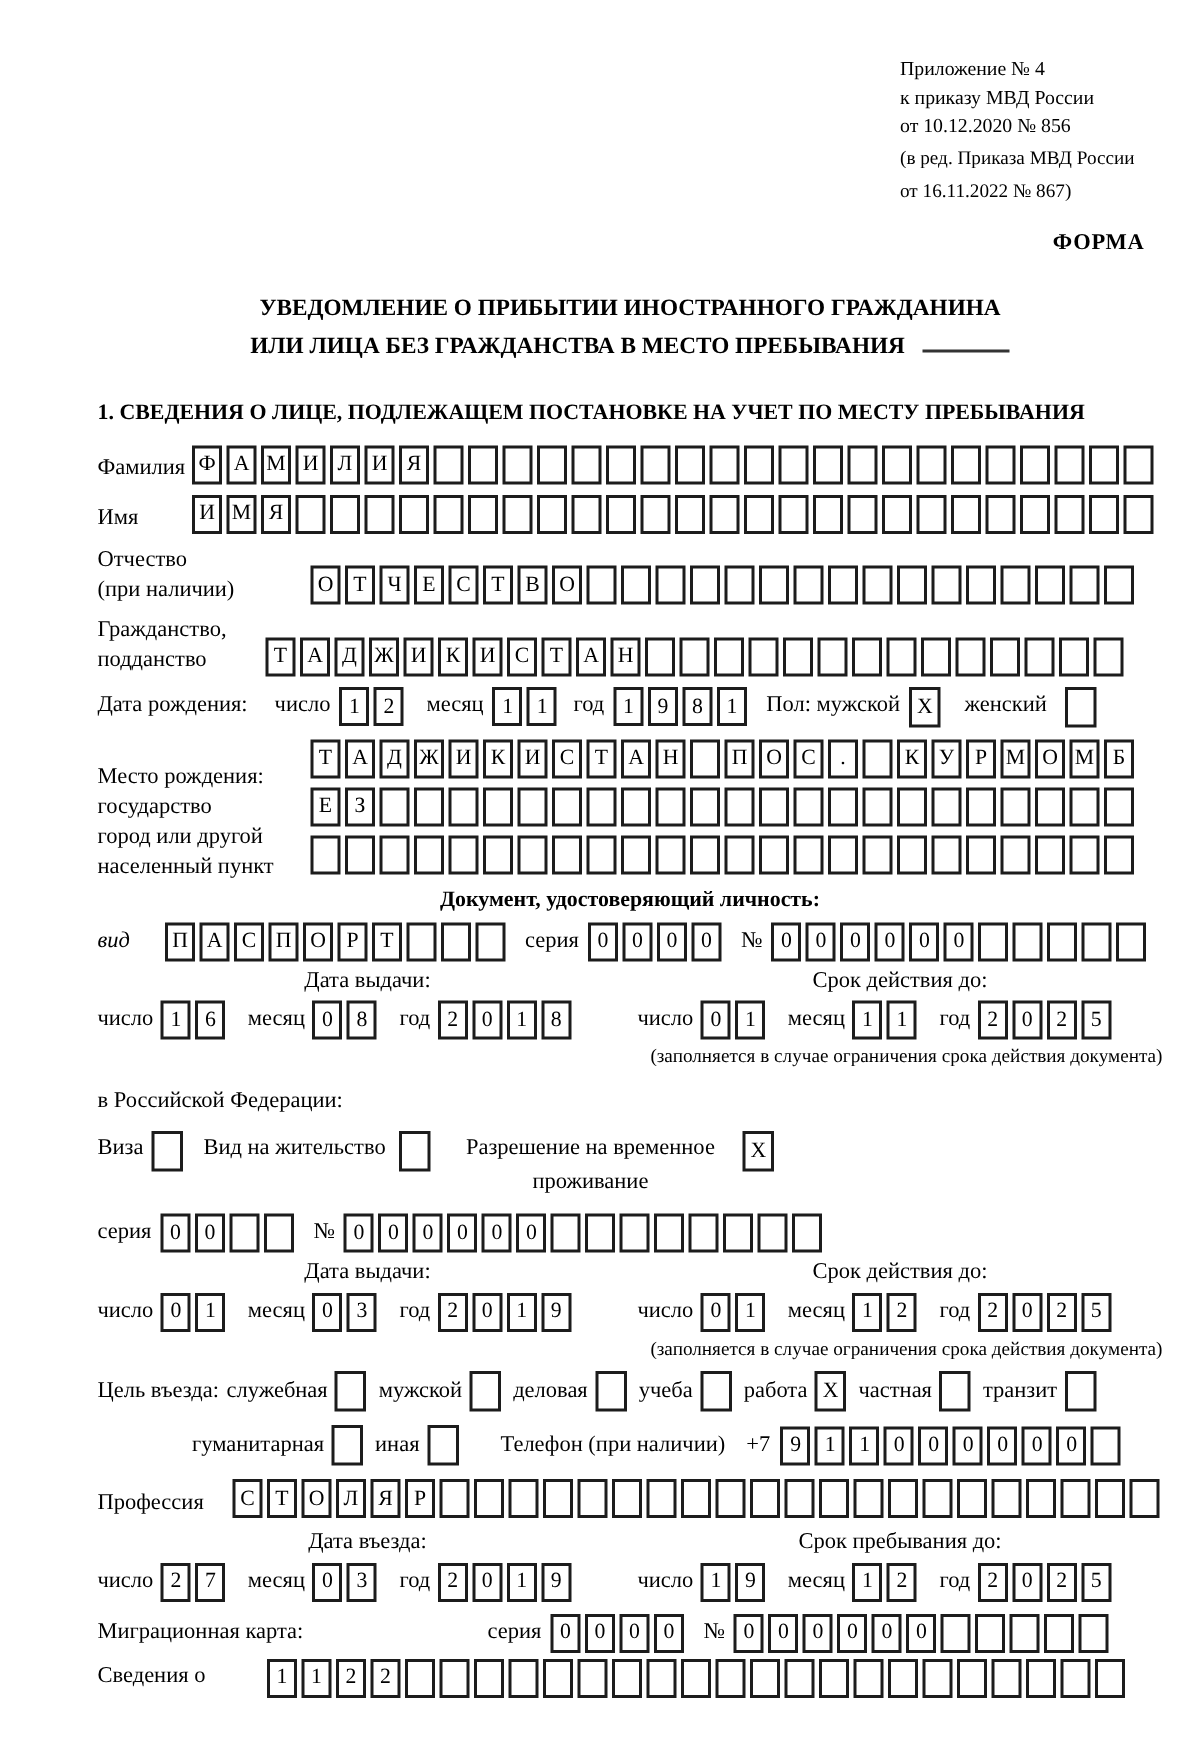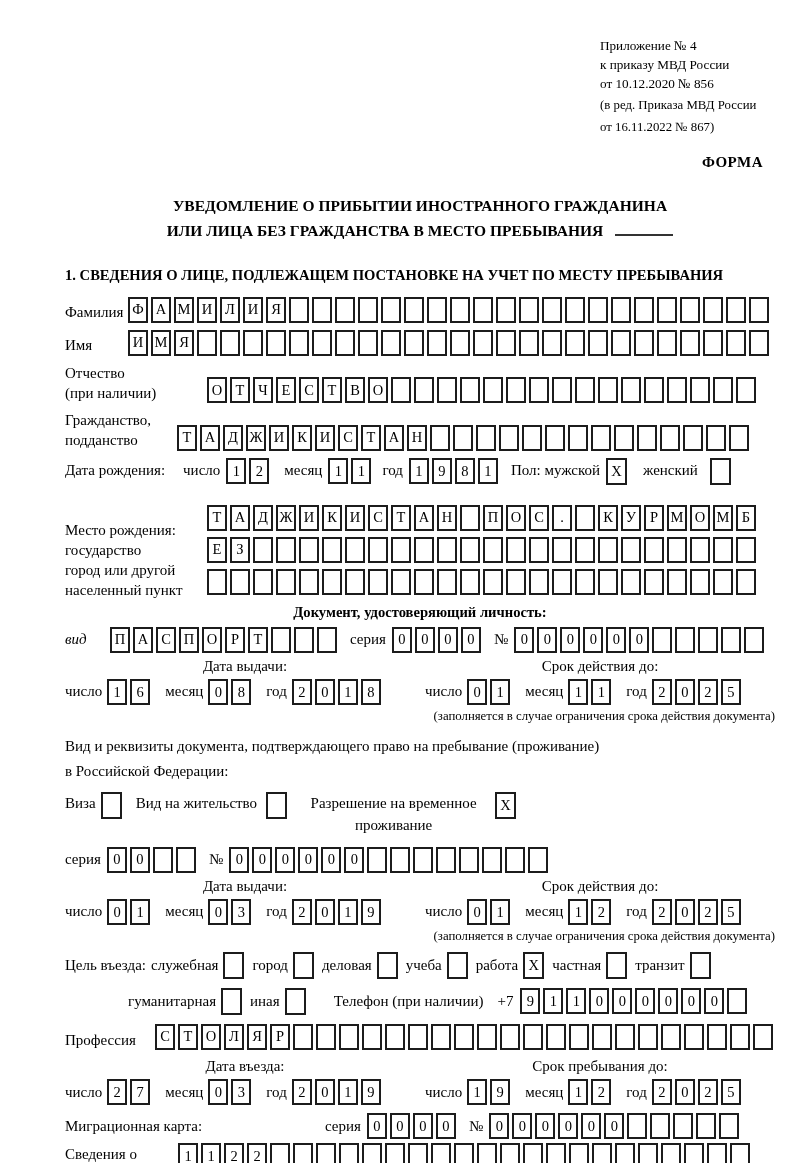--- a/index.html
+++ b/index.html
@@ -37,21 +37,21 @@
   .frow { display:flex; align-items:flex-end; margin-bottom:7px; }
   .flabel { flex:none; line-height:1.35; }
   .w63  { width:63px; }
   .w142 { width:142px; }
   .w112 { width:112px; }
   .w90  { width:90px; }
   .w45  { width:45px;font-style:italic; }
 
   .stack > .cells { margin-bottom:6px; }
 
-  .inline-row { display:flex; align-items:center; margin-bottom:20px; }
+  .inline-row { display:flex; align-items:center; margin-bottom:8px; }
   .inline-row .lbl { margin-right:6px; }
 
   .doc-heading { text-align:center; font-weight:bold; font-size:14.6px; margin:1px 0 5px 0; }
 
   
   .dates { display:flex; margin-top:4px; }
   .dcol-left { width:360px; flex:none; }
   .dcol-right { flex:1; }
   .dtitle { text-align:center; margin-bottom:3px; }
   .dline { display:flex; align-items:center; }
@@ -436,21 +436,20 @@
             <div class="cell">0</div>
             <div class="cell">2</div>
             <div class="cell">5</div>
           </div>
       </div>
     </div>
   </div>
   <div class="dnote">(заполняется в случае ограничения срока действия документа)</div>
 
   <div class="intro">
-    <div>Вид и реквизиты документа, подтверждающего право на пребывание (проживание)</div>
     <div>в Российской Федерации:</div>
   </div>
 
   <div class="opts">
     <div class="opt">
       <span class="opt-label">Виза</span>
       <div class="cbox" style="margin-left:5px;"></div>
     </div>
     <div class="opt ml14">
       <span class="opt-label">Вид на жительство</span>
@@ -534,21 +533,21 @@
           </div>
       </div>
     </div>
   </div>
   <div class="dnote">(заполняется в случае ограничения срока действия документа)</div>
 
   <div class="purpose" style="margin-top:7px;">
     <span class="plbl">Цель въезда:</span>
     <span class="plbl">служебная</span>
     <div class="cbox"></div>
-    <span class="plbl">город</span>
+    <span class="plbl">мужской</span>
     <div class="cbox"></div>
     <span class="plbl">деловая</span>
     <div class="cbox"></div>
     <span class="plbl">учеба</span>
     <div class="cbox"></div>
     <span class="plbl">работа</span>
     <div class="cbox">X</div>
     <span class="plbl">частная</span>
     <div class="cbox"></div>
     <span class="plbl">транзит</span>

